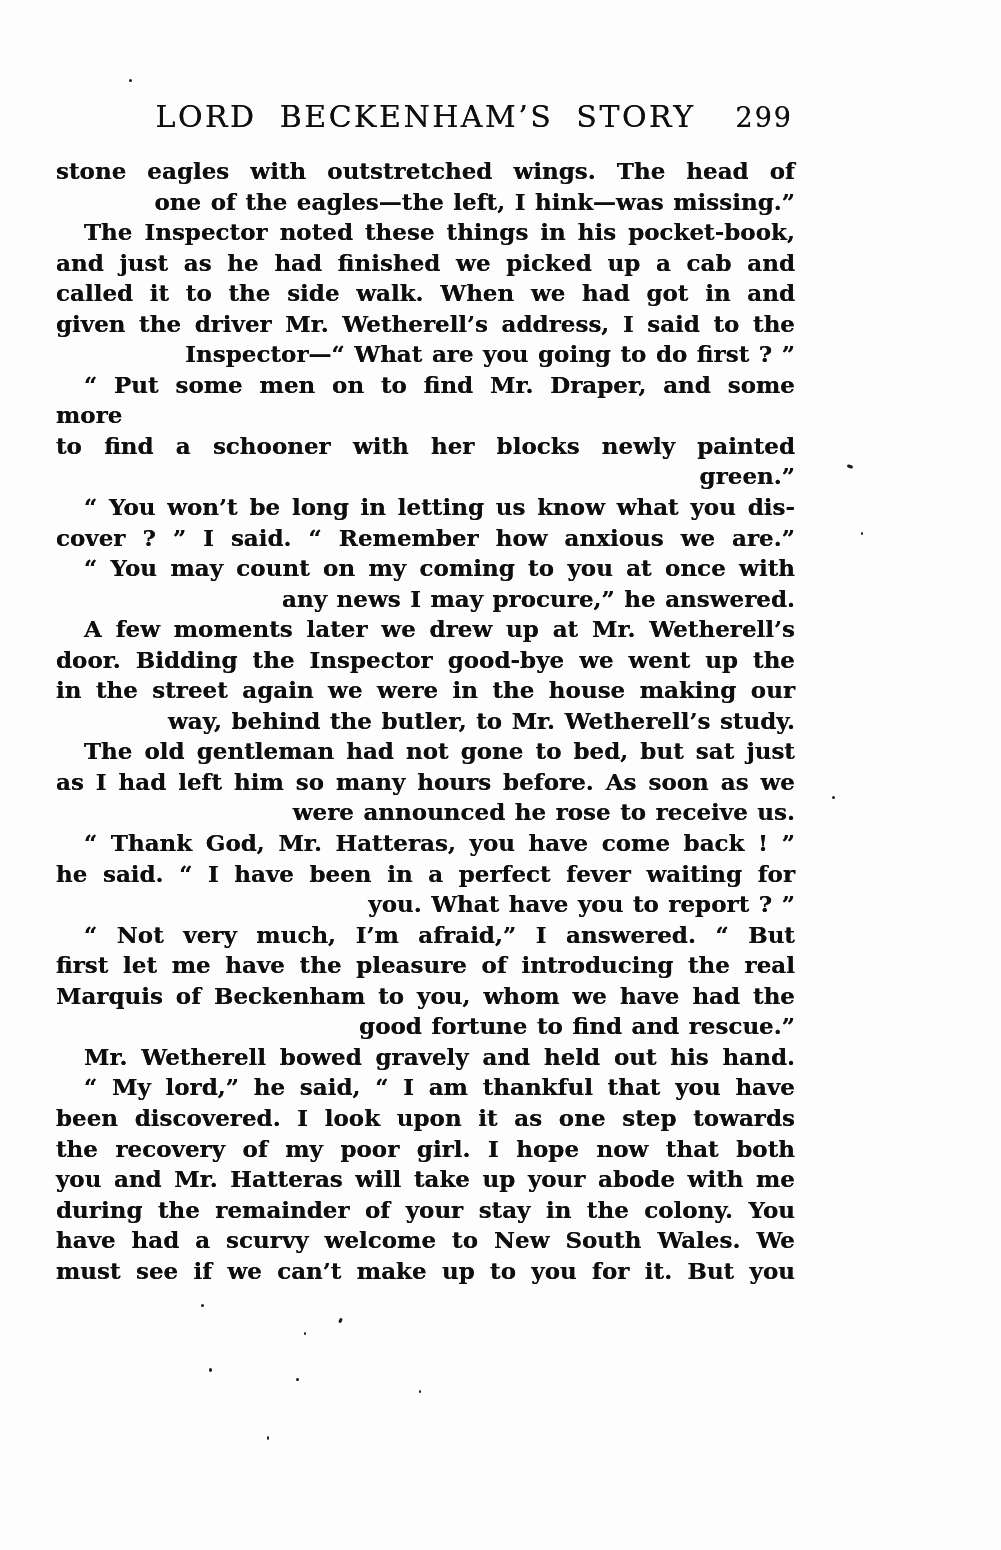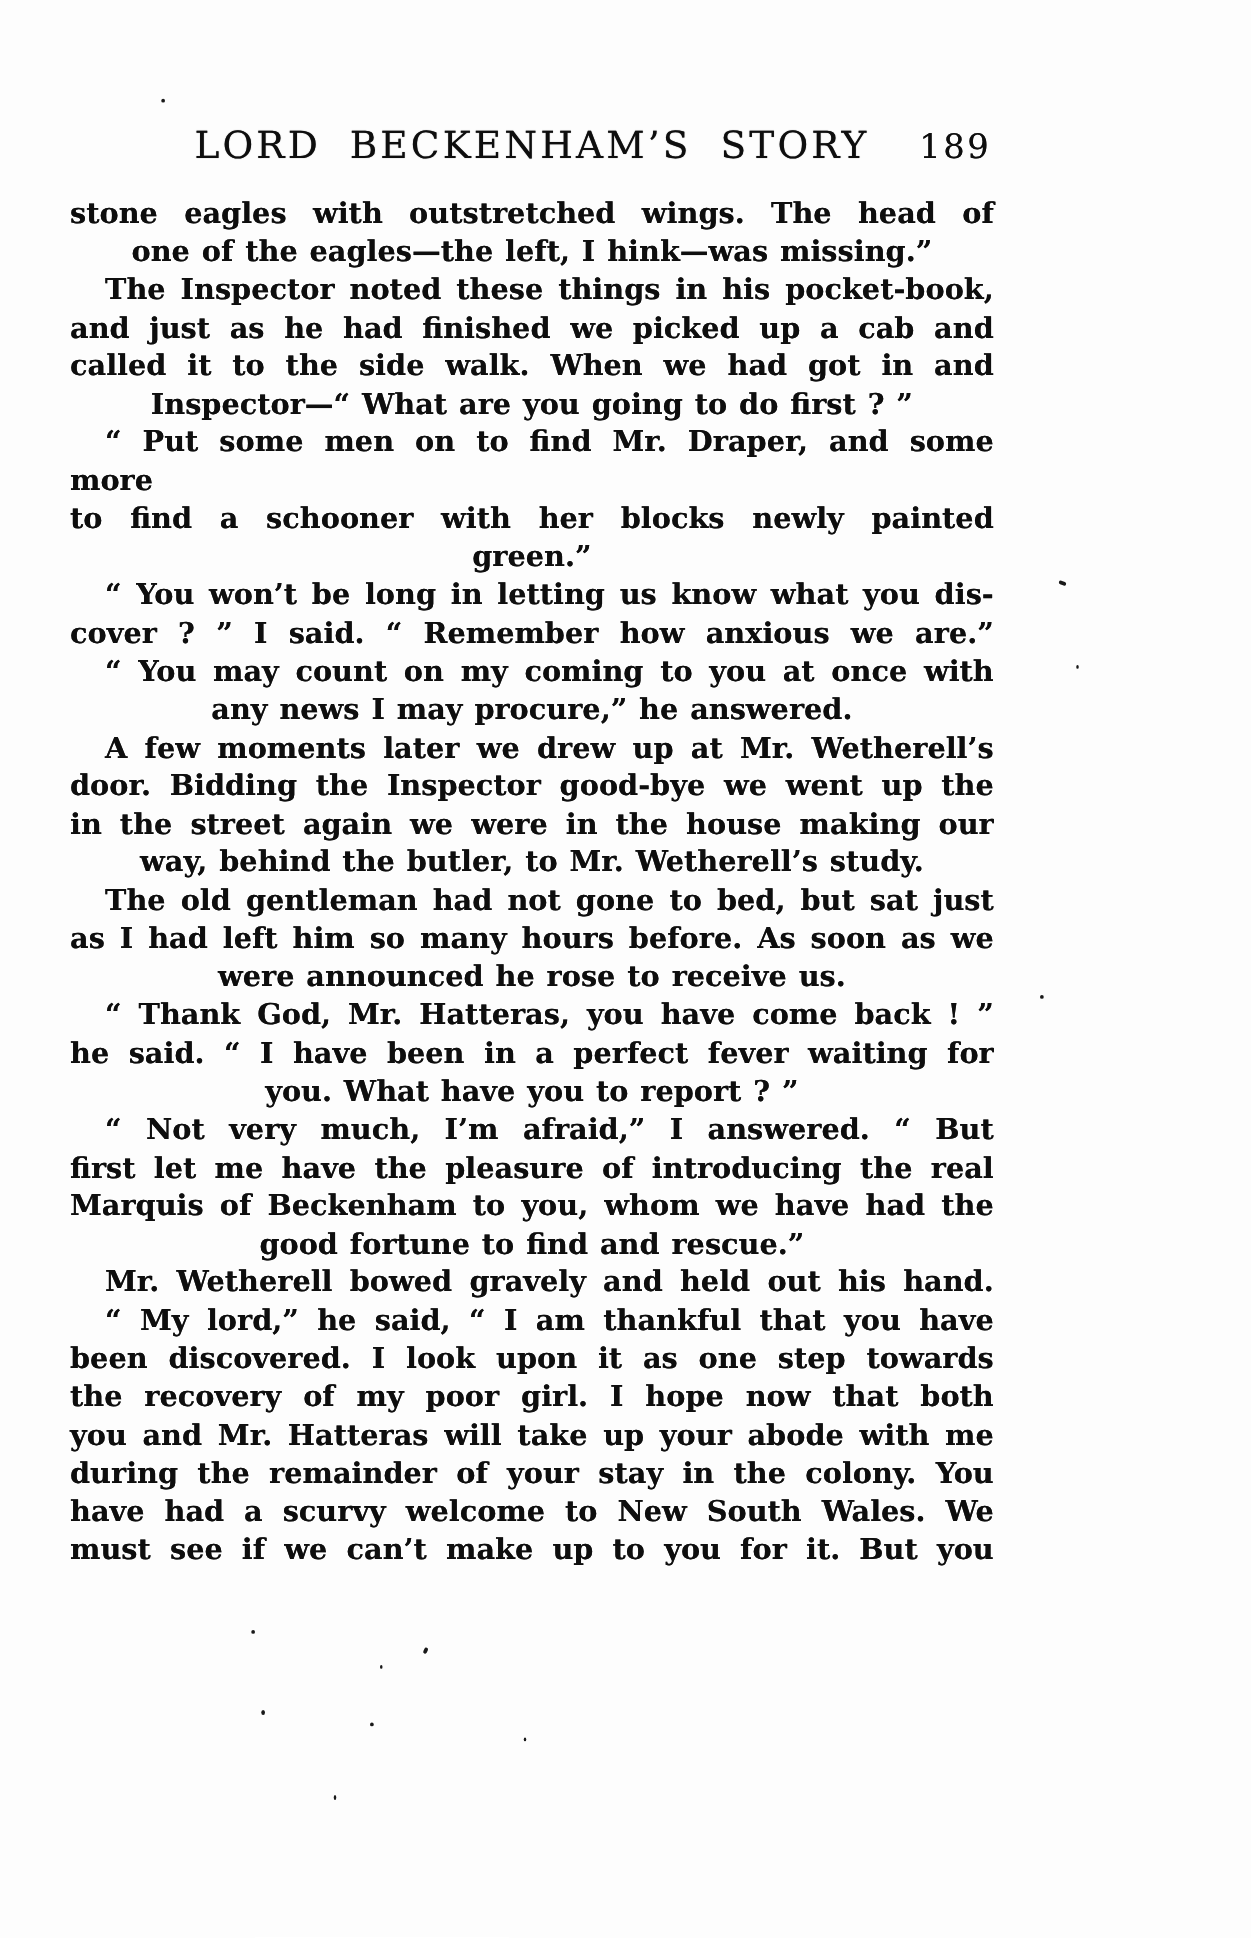--- a/index.html
+++ b/index.html
@@ -48,21 +48,21 @@
     top: 156px;
     left: 56px;
     width: 739px;
     font-size: 23px;
     line-height: 30.55px;
     word-spacing: 1.5px;
     text-shadow: 0 0 0.45px rgba(10,10,10,0.75);
     font-weight: bold;
   }
   .line {
-    text-align: center;
+    text-align: right;
   }
   .line.fill {
     text-align: justify;
     text-align-last: justify;
   }
   .line.indent {
     text-indent: 28px;
   }
   .speck {
     position: absolute;
@@ -70,29 +70,30 @@
     border-radius: 50%;
   }
 </style>
 </head>
 <body>
 
 <div class="page">
 
   <div class="header-row">
     <div class="running-title">LORD BECKENHAM’S STORY</div>
-    <div class="page-number">189</div>
+    <div class="page-number">299</div>
   </div>
 
   <div class="text-block">
       <div class="line fill">stone eagles with outstretched wings. The head of</div>
       <div class="line">one of the eagles—the left, I hink—was missing.”</div>
       <div class="line fill indent">The Inspector noted these things in his pocket-book,</div>
       <div class="line fill">and just as he had finished we picked up a cab and</div>
       <div class="line fill">called it to the side walk. When we had got in and</div>
+      <div class="line fill">given the driver Mr. Wetherell’s address, I said to the</div>
       <div class="line">Inspector—“ What are you going to do first ? ”</div>
       <div class="line fill indent">“ Put some men on to find Mr. Draper, and some more</div>
       <div class="line fill">to find a schooner with her blocks newly painted</div>
       <div class="line">green.”</div>
       <div class="line fill indent">“ You won’t be long in letting us know what you dis-</div>
       <div class="line fill">cover ? ” I said. “ Remember how anxious we are.”</div>
       <div class="line fill indent">“ You may count on my coming to you at once with</div>
       <div class="line">any news I may procure,” he answered.</div>
       <div class="line fill indent">A few moments later we drew up at Mr. Wetherell’s</div>
       <div class="line fill">door. Bidding the Inspector good-bye we went up the</div>

